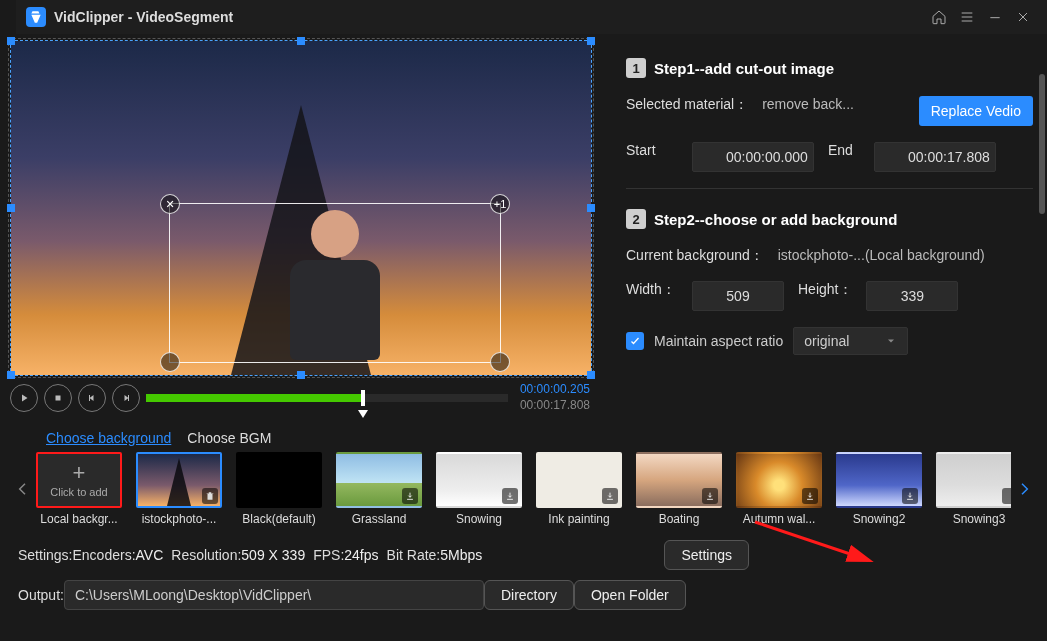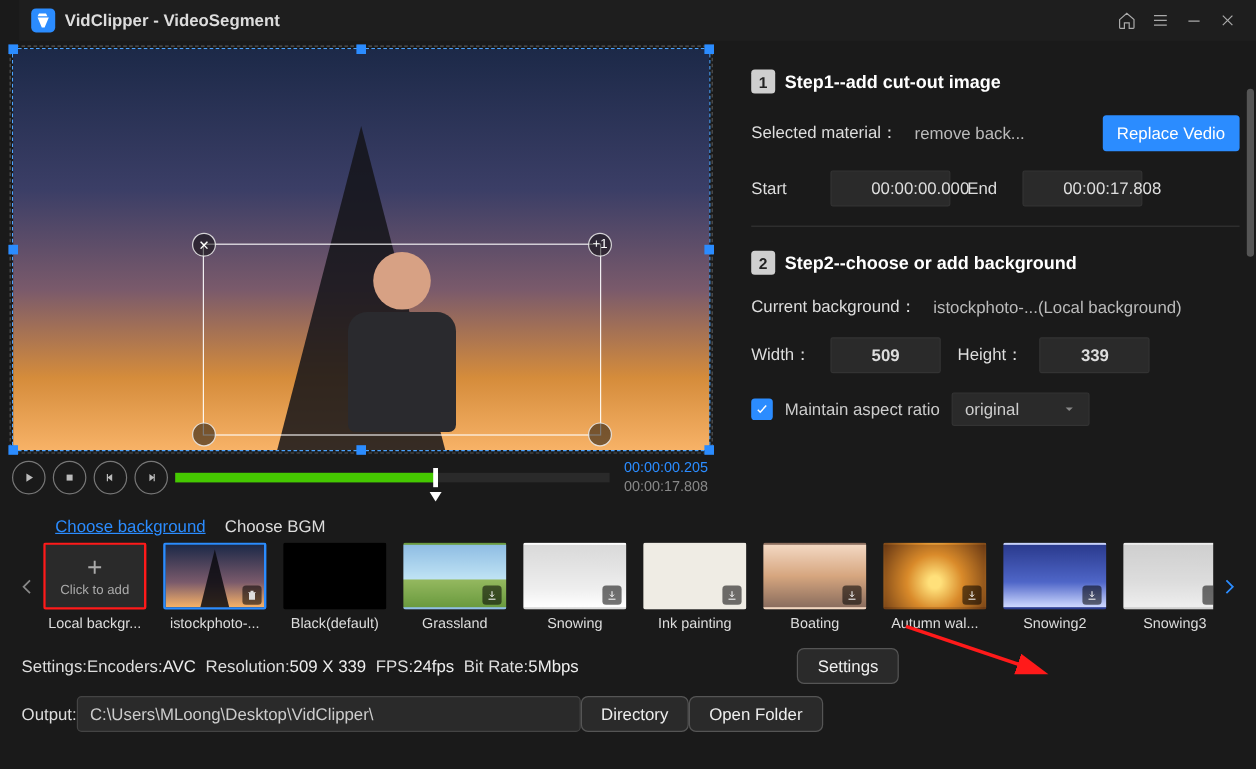--- a/index.html
+++ b/index.html
@@ -46,26 +46,26 @@
   .player-time { text-align:right; font-size:12px; line-height:1.3; padding-left:6px; }
   .player-time .cur { color:#2b8cff; }
   .player-time .dur { color:#888; }
 
   
   .steps-col { flex:1; padding: 24px 14px 10px 26px; overflow-y:auto; position:relative; }
   .steps-col::-webkit-scrollbar { width:8px; }
   .steps-col::-webkit-scrollbar-thumb { background:#444; }
   .sect-title { display:flex; align-items:center; gap:8px; color:#fff; font-weight:600; font-size:15px; margin-bottom:18px; }
   .step-num { display:inline-flex; width:20px; height:20px; align-items:center; justify-content:center; background:#cfcfcf; color:#222; font-size:13px; font-weight:700; border-radius:3px; }
-  .kv-row { display:flex; align-items:center; gap:14px; margin-bottom:16px; flex-wrap:wrap; }
+  .kv-row { display:flex; gap:14px; margin-bottom:16px; flex-wrap:wrap; }
   .kv-row .lbl { color:#ddd; min-width: 52px; }
   .kv-row .val { color:#bbb; }
   .time-field, .num-field { background:#2a2a2a; border:1px solid #333; color:#ddd; padding:6px 14px; text-align:center; border-radius:2px; }
-  .time-field { width:100px;padding-left:33px; }
-  .num-field { width:92px;font-weight:bold; }
+  .time-field { width:122px;padding-left:33px; }
+  .num-field { width:92px; }
   .btn-primary { background:#2b8cff; color:#fff; border:none; padding:7px 12px; border-radius:3px; cursor:pointer; font-size:14px; }
   .sep { height:1px; background:#333; margin:10px 0 20px; }
   .check-row { display:flex; align-items:center; gap:10px; }
   .check { width:18px; height:18px; background:#2b8cff; border-radius:3px; display:flex; align-items:center; justify-content:center; }
   .check svg { width:12px; height:12px; stroke:#fff; fill:none; stroke-width:2.5; }
   .select { display:flex; align-items:center; gap:36px; background:#2a2a2a; border:1px solid #333; padding:5px 10px; border-radius:2px; cursor:pointer; }
   .select svg { width:12px; height:12px; fill:#888; }
 
   
   .bg-section { padding: 0 10px 8px; }

